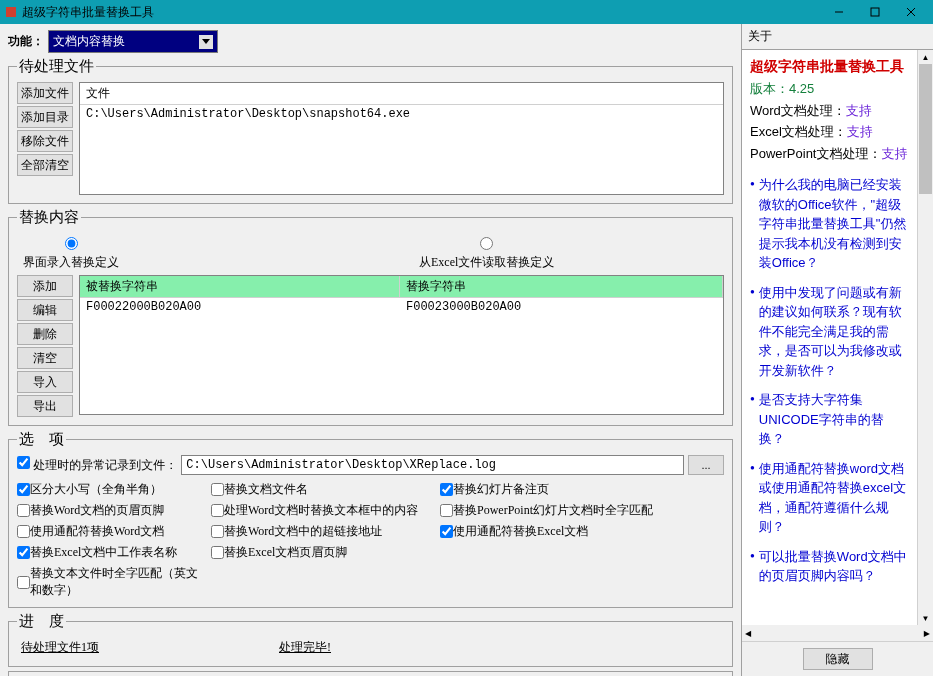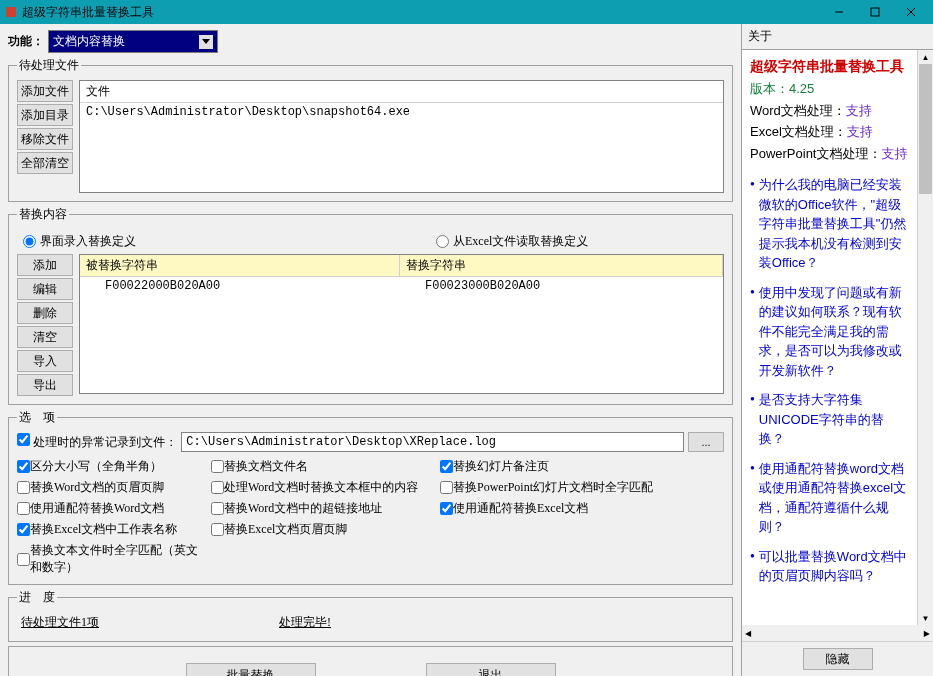--- a/index.html
+++ b/index.html
@@ -10,34 +10,34 @@
 .titlebar-btns { display: flex; }
 .titlebar-btn { width: 36px; height: 24px; display: flex; align-items: center; justify-content: center; cursor: default; }
 .titlebar-btn svg { width: 10px; height: 10px; }
 .body { display: flex; height: 652px; }
 .main { flex: 1; padding: 6px 8px 8px 8px; background: #f0f0f0; display: flex; flex-direction: column; gap: 4px; }
 .toprow { display: flex; align-items: center; gap: 4px; }
 .label { font-weight: bold; }
 .dropdown { background: #000080; color: #fff; padding: 2px 4px; width: 170px; display: flex; justify-content: space-between; align-items: center; font-family: SimSun; font-size: 12px; border: 1px solid #7a7a7a; }
 .dropdown-arrow { background: #e1e1e1; width: 14px; height: 14px; display: flex; align-items: center; justify-content: center; }
 fieldset { border: 1px solid #a0a0a0; padding: 6px 8px 8px 8px; position: relative; }
-legend { padding: 0 2px; font-size: 12px; }
+legend { padding: 0 2px; font-size: 15px; }
 .pending { display: flex; gap: 6px; }
 .btncol { display: flex; flex-direction: column; gap: 2px; }
 .wbtn { width: 56px; height: 22px; background: #e1e1e1; border: 1px solid #adadad; font-size: 12px; cursor: default; display: flex; align-items: center; justify-content: center; font-family: SimSun; }
 .filebox { flex: 1; background: #fff; border: 1px solid #828282; }
 .filehdr { border-bottom: 1px solid #d0d0d0; padding: 2px 6px; font-family: SimSun; }
 .filerow { padding: 2px 6px; font-family: "Courier New", monospace; font-size: 12px; }
 .radios { display: flex; gap: 40px; padding: 4px 6px; }
-.radios label { display: flex; align-items: center; gap: 4px; font-family: SimSun; }
+.radios label { display: flex; align-items: center; gap: 4px; font-family: SimSun; flex-direction: column; }
 .replace-body { display: flex; gap: 6px; }
 .repltable { flex: 1; background: #fff; border: 1px solid #828282; }
-.repltable-hdr { display: flex; border-bottom: 1px solid #d0d0d0; background: #fef9c3; }
+.repltable-hdr { display: flex; border-bottom: 1px solid #d0d0d0; background: #86efac; }
 .repltable-hdr > div { padding: 2px 6px; font-family: SimSun; border-right: 1px solid #d0d0d0; }
-.repltable-row { display: flex; padding-left: 19px; }
+.repltable-row { display: flex; }
 .repltable-row > div { padding: 2px 6px; font-family: "Courier New", monospace; font-size: 12px; }
 .col1 { width: 320px; }
 .col2 { flex: 1; }
 .options-row1 { display: flex; align-items: center; gap: 4px; margin-bottom: 6px; }
 .logpath { flex: 1; font-family: "Courier New", monospace; font-size: 12px; padding: 2px 4px; border: 1px solid #828282; background: #fff; height: 20px; }
 .browsebtn { width: 36px; height: 20px; background: #e1e1e1; border: 1px solid #adadad; font-size: 11px; display: flex; align-items: center; justify-content: center; }
 .checkgrid { display: grid; grid-template-columns: 190px 225px 1fr; row-gap: 4px; column-gap: 4px; }
 .checkgrid label { display: flex; align-items: center; font-family: SimSun; font-size: 12px; }
 .progress-row { display: flex; gap: 180px; padding: 2px 4px; font-family: SimSun; text-decoration: underline; }
 .bottombtns { display: flex; justify-content: center; gap: 110px; padding: 16px 0; }

